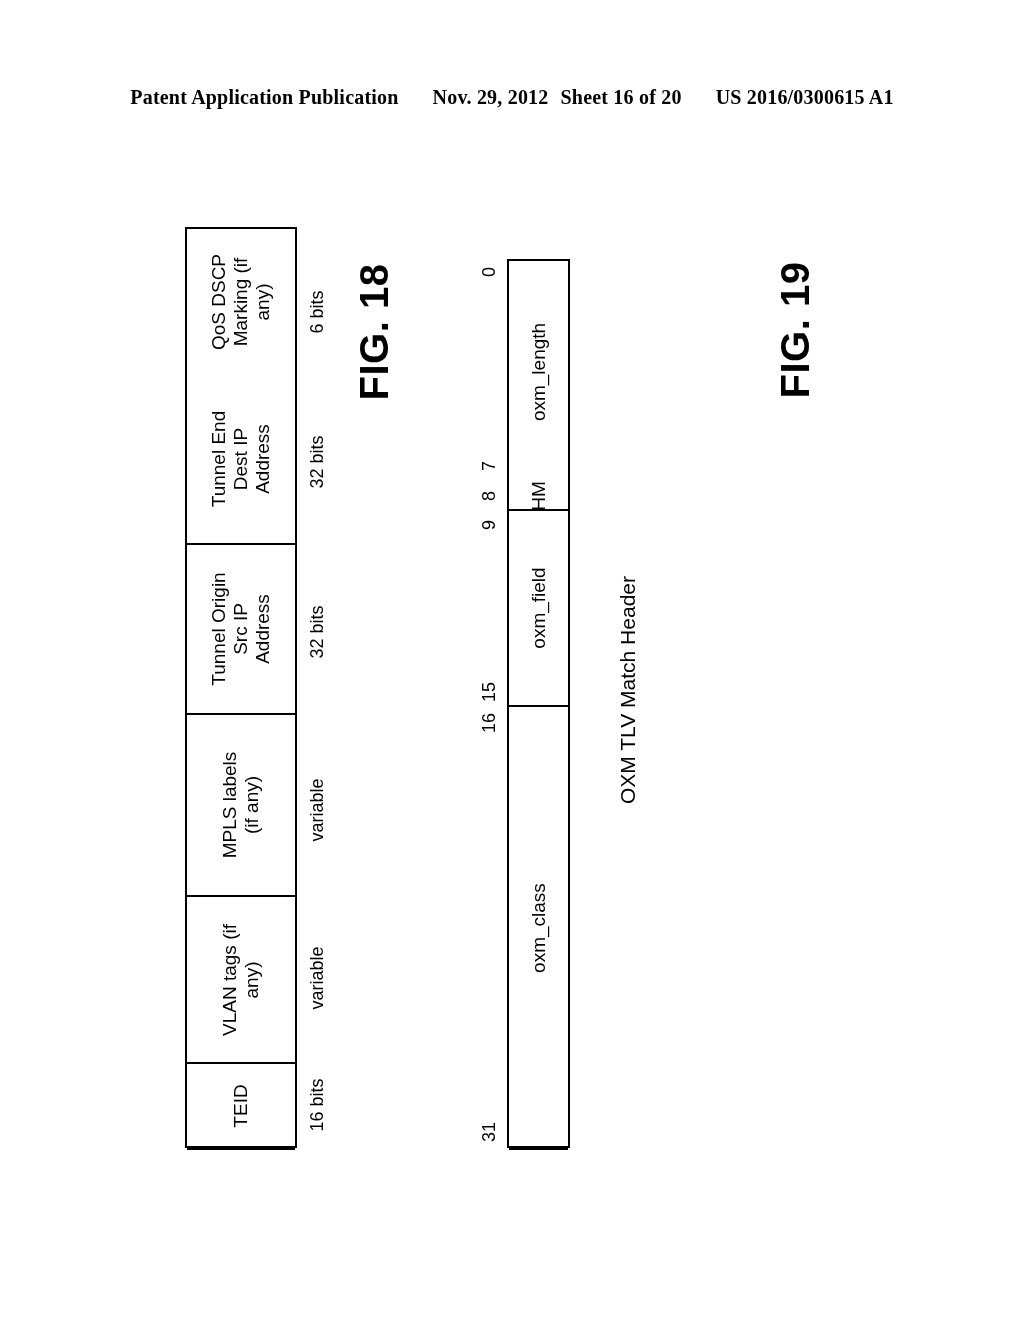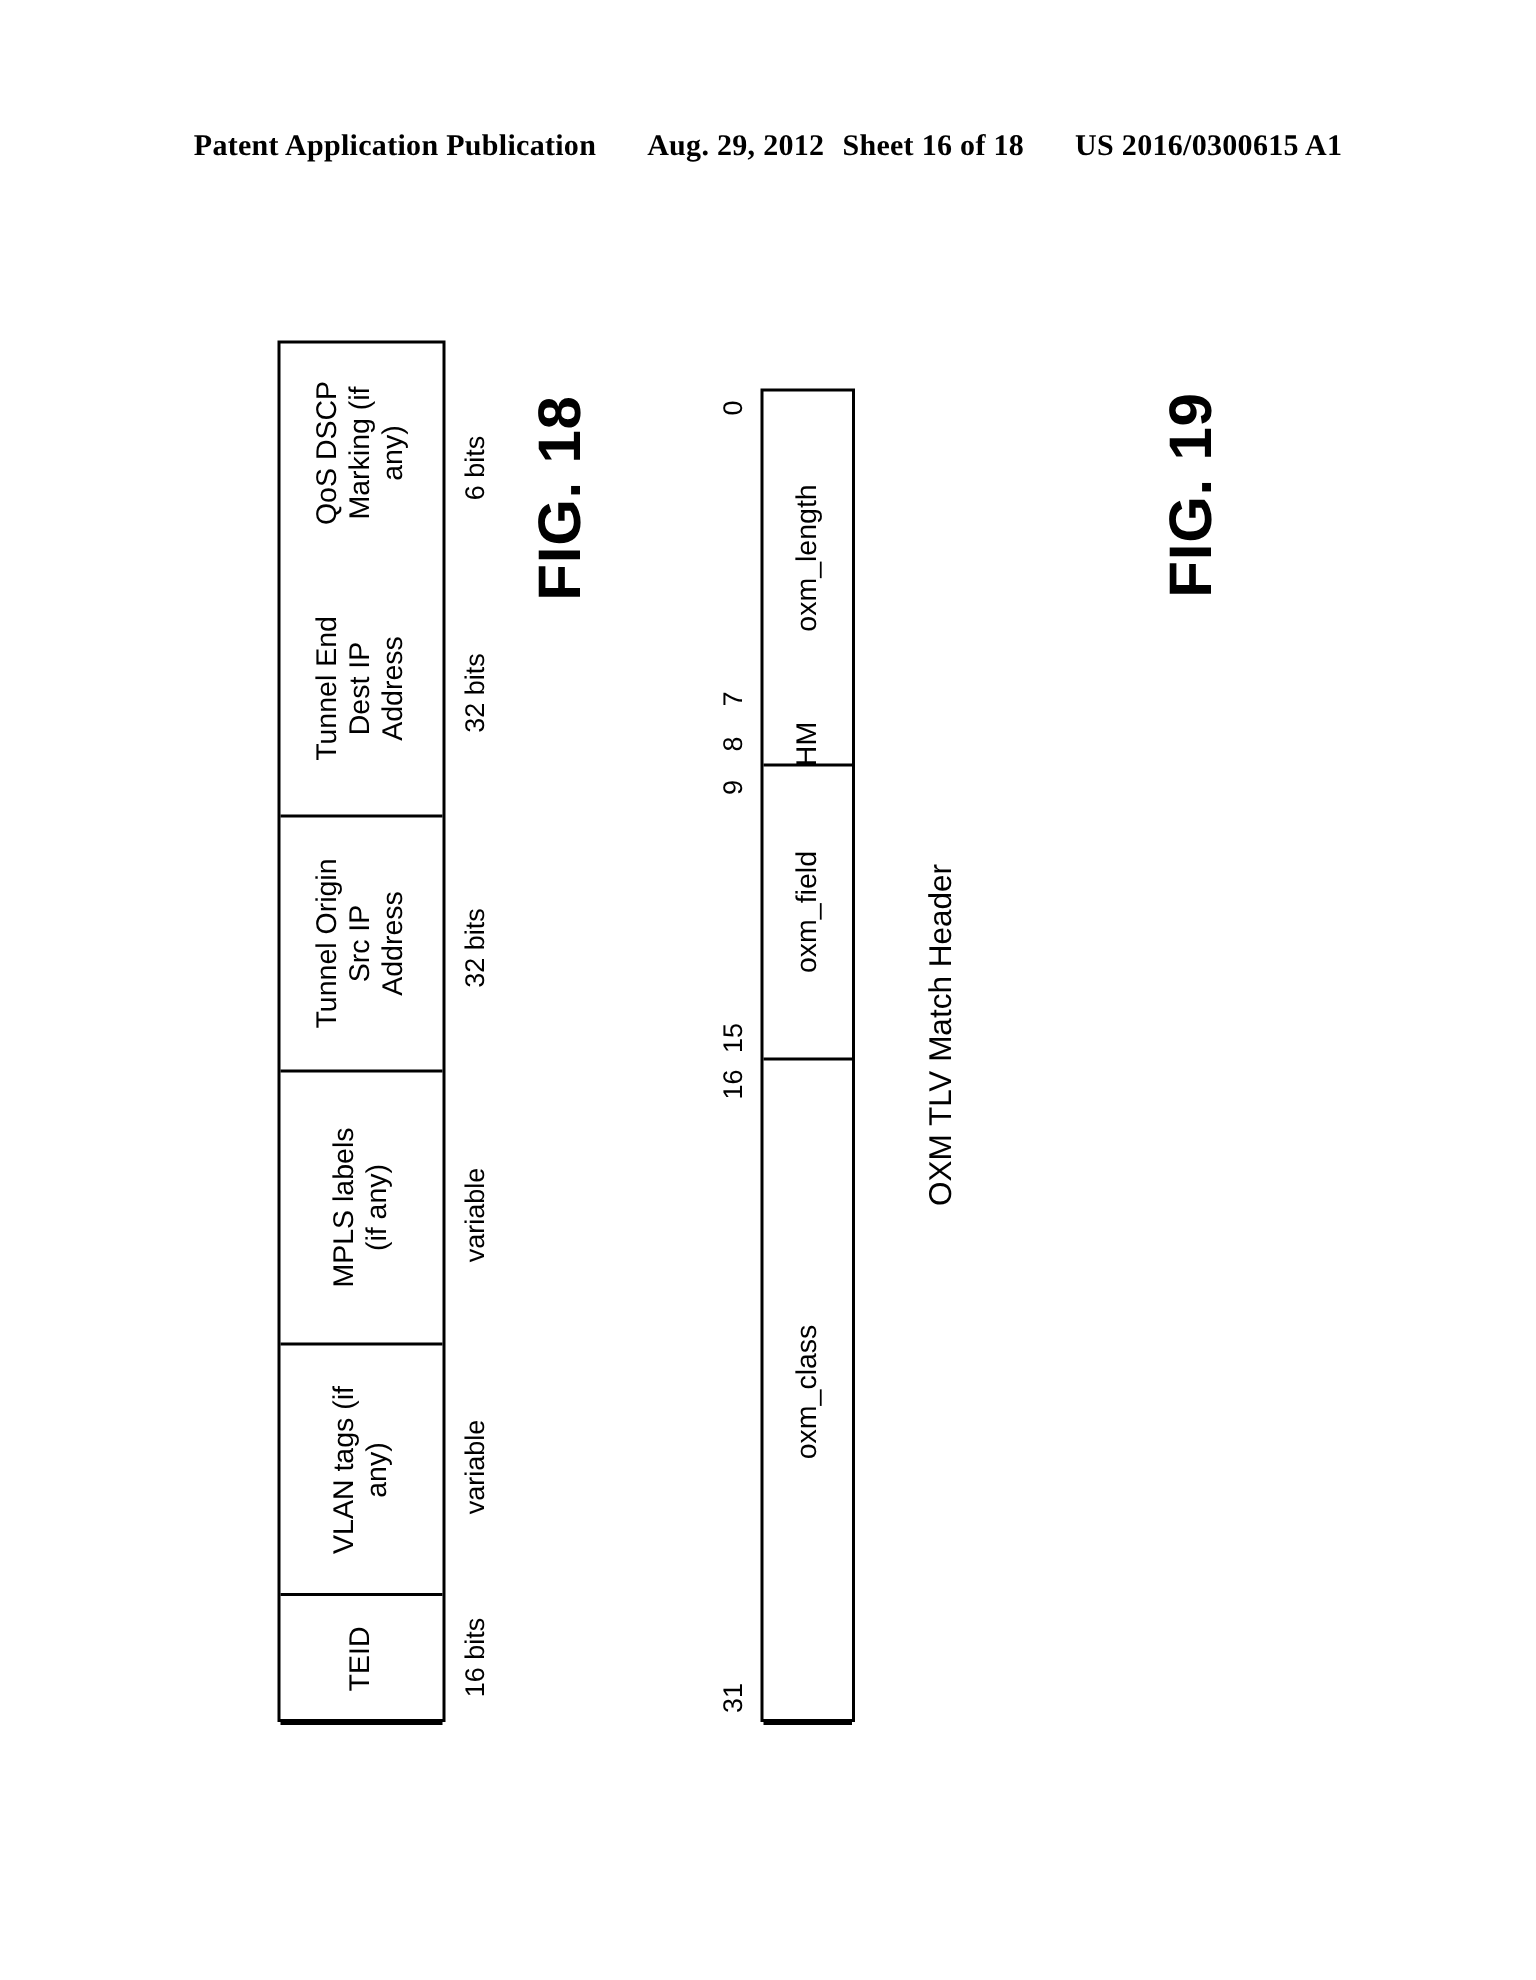--- a/index.html
+++ b/index.html
@@ -136,21 +136,21 @@
     transform-origin: 50% 50%;
     transform: translate(-50%, -50%) rotate(-90deg);
   }
 </style>
 </head>
 <body>
 
 <div id="page">
 
   <div id="pub-header">
-    <span class="seg">Patent Application Publication</span><span class="gap-wide"></span><span class="seg">Aug. 29, 2012</span><span class="gap-mid"></span><span class="seg">Sheet 16 of 18</span><span class="gap-wide"></span><span class="seg">US 2016/0300615 A1</span>
+    <span class="seg">Patent Application Publication</span><span class="gap-wide"></span><span class="seg">Nov. 29, 2012</span><span class="gap-mid"></span><span class="seg">Sheet 16 of 20</span><span class="gap-wide"></span><span class="seg">US 2016/0300615 A1</span>
   </div>
 
   <div id="fig18-table">
 
     <div class="cell" style="top:835px; height:86px;">
       <span class="cell-label">TEID</span>
     </div>
 
     <div class="cell" style="top:668px; height:167px;">
       <span class="cell-label">VLAN tags (if

